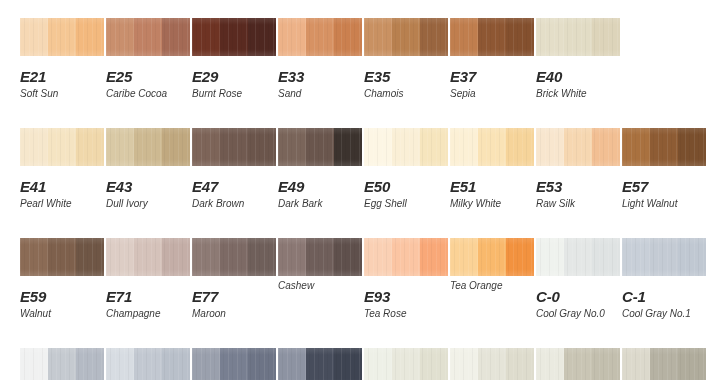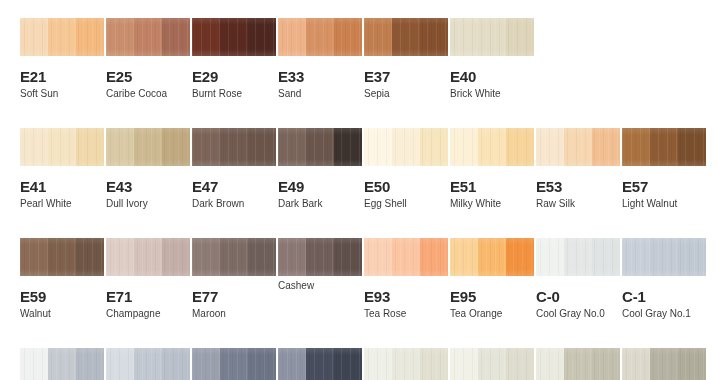--- a/index.html
+++ b/index.html
@@ -15,20 +15,21 @@
     background: #ffffff;
     font-family: "Liberation Sans", sans-serif;
     -webkit-font-smoothing: antialiased;
   }
 
   #chart {
     position: relative;
     width: 658px;
     height: 380px;
     padding: 18px 0 0 0;
+    font-style: italic;
   }
 
   .swatch-row {
     display: flex;
     width: 718px;
     height: 110px;
     padding-left: 20px;
   }
 
   .swatch-cell {
@@ -138,20 +139,29 @@
         <div class="swatch-chip">
           <div class="band" title="#edb288" style="background: rgb(237, 178, 136);"></div>
           <div class="band" title="#d79263" style="background: rgb(215, 146, 99);"></div>
           <div class="band" title="#cb804f" style="background: rgb(203, 128, 79);"></div>
         </div>
         <div class="swatch-code">E33</div>
         <div class="swatch-name">Sand</div>
       </div>
       <div class="swatch-cell">
         <div class="swatch-chip">
+          <div class="band" title="#c99162" style="background: rgb(201, 145, 98);"></div>
+          <div class="band" title="#b8804f" style="background: rgb(184, 128, 79);"></div>
+          <div class="band" title="#99653f" style="background: rgb(153, 101, 63);"></div>
+        </div>
+        <div class="swatch-code">E35</div>
+        <div class="swatch-name">Chamois</div>
+      </div>
+      <div class="swatch-cell">
+        <div class="swatch-chip">
           <div class="band" title="#c07e4e" style="background: rgb(192, 126, 78);"></div>
           <div class="band" title="#8e5733" style="background: rgb(142, 87, 51);"></div>
           <div class="band" title="#84502e" style="background: rgb(132, 80, 46);"></div>
         </div>
         <div class="swatch-code">E37</div>
         <div class="swatch-name">Sepia</div>
       </div>
       <div class="swatch-cell">
         <div class="swatch-chip">
           <div class="band" title="#e4dec8" style="background: rgb(228, 222, 200);"></div>
@@ -280,21 +290,20 @@
         </div>
         <div class="swatch-code">E93</div>
         <div class="swatch-name">Tea Rose</div>
       </div>
       <div class="swatch-cell">
         <div class="swatch-chip">
           <div class="band" title="#fbd296" style="background: rgb(251, 210, 150);"></div>
           <div class="band" title="#f9b96c" style="background: rgb(249, 185, 108);"></div>
           <div class="band" title="#f2923f" style="background: rgb(242, 146, 63);"></div>
         </div>
-        <div class="swatch-code">E95</div>
         <div class="swatch-name">Tea Orange</div>
       </div>
       <div class="swatch-cell">
         <div class="swatch-chip">
           <div class="band" title="#eff2ee" style="background: rgb(239, 242, 238);"></div>
           <div class="band" title="#e4e7e6" style="background: rgb(228, 231, 230);"></div>
           <div class="band" title="#dfe3e3" style="background: rgb(223, 227, 227);"></div>
         </div>
         <div class="swatch-code">C-0</div>
         <div class="swatch-name">Cool Gray No.0</div>

